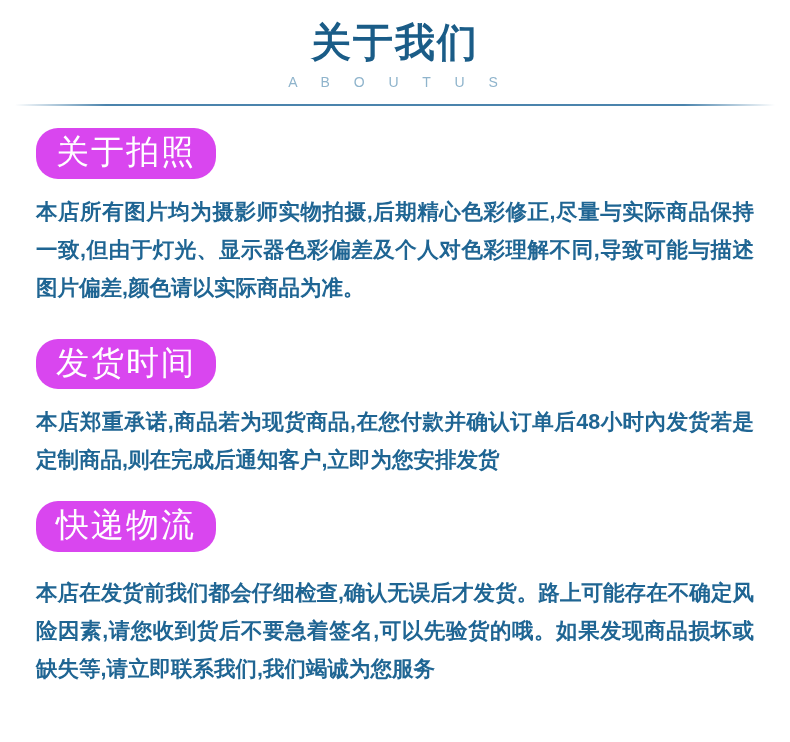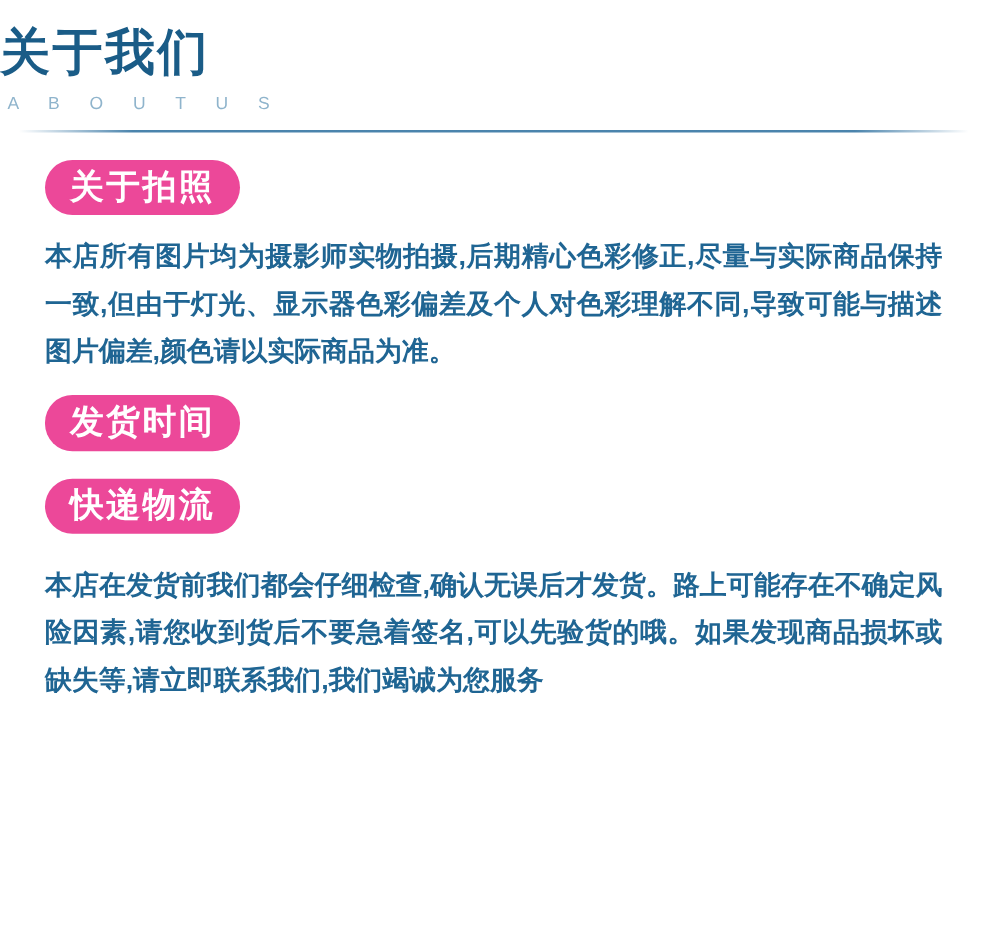--- a/index.html
+++ b/index.html
@@ -16,20 +16,21 @@
   }
   .page {
     position: relative;
     width: 790px;
     height: 742px;
     box-sizing: border-box;
   }
 
   
   .header {
+    text-align: center;
     padding-top: 16px;
   }
   .header-title {
     font-size: 40px;
     font-weight: bold;
     color: #1a5c87;
     letter-spacing: 2px;
     line-height: 52px;
   }
   .header-sub {
@@ -49,39 +50,39 @@
 
   
   .content {
     padding: 22px 36px 0 36px;
   }
   .section {
     margin-bottom: 6px;
   }
   .section-tag {
     display: inline-block;
-    background: #ec4899;
+    background: #d946ef;
     color: #ffffff;
-    font-size: 27px;
-    font-weight: bold;
+    font-size: 33px;
+    font-weight: normal;
     letter-spacing: 2px;
     padding: 7px 20px 9px 20px;
     border-radius: 22px;
     line-height: 1.05;
   }
   .section-body {
     margin-top: 14px;
     font-size: 21.5px;
     line-height: 38px;
     color: #1f6593;
     letter-spacing: 0px;
     text-align: justify;
     font-weight: bold;
   }
-  .sec-2 { margin-top: 16px; }
+  .sec-2 { margin-top: 32px; }
   .sec-3 { margin-top: 22px; }
   .sec-4 { margin-top: 22px; }
 </style>
 </head>
 <body>
 
 <div class="page">
 
   <div class="header">
     <div class="header-title">关于我们</div>
@@ -91,20 +92,21 @@
 
   <div class="content">
 
     <div class="section sec-1">
       <div class="section-tag">关于拍照</div>
       <div class="section-body">本店所有图片均为摄影师实物拍摄,后期精心色彩修正,尽量与实际商品保持一致,但由于灯光、显示器色彩偏差及个人对色彩理解不同,导致可能与描述图片偏差,颜色请以实际商品为准。</div>
     </div>
 
     <div class="section sec-2">
       <div class="section-tag">发货时间</div>
+      <div class="section-body">本店郑重承诺,商品若为现货商品,在您付款并确认订单后48小时內发货若是定制商品,则在完成后通知客户,立即为您安排发货</div>
     </div>
 
     <div class="section sec-3">
       <div class="section-tag">快递物流</div>
     </div>
 
     <div class="section sec-4">
       <div class="section-body">本店在发货前我们都会仔细检查,确认无误后才发货。路上可能存在不确定风险因素,请您收到货后不要急着签名,可以先验货的哦。如果发现商品损坏或缺失等,请立即联系我们,我们竭诚为您服务</div>
     </div>
 

